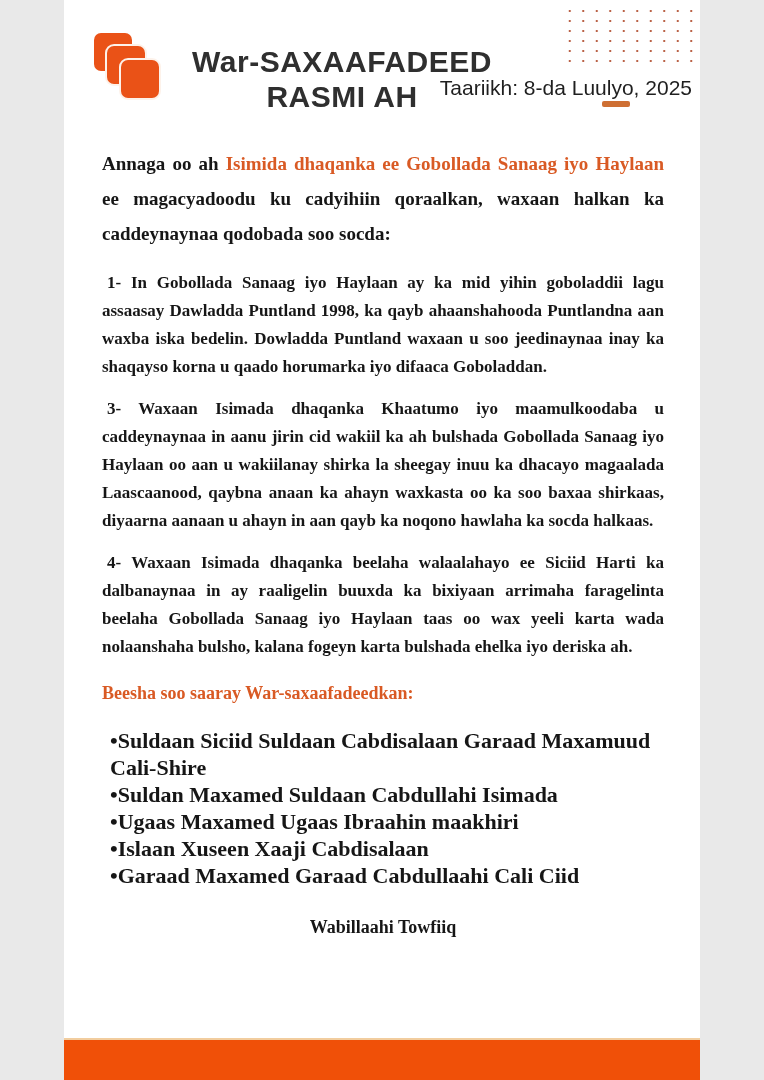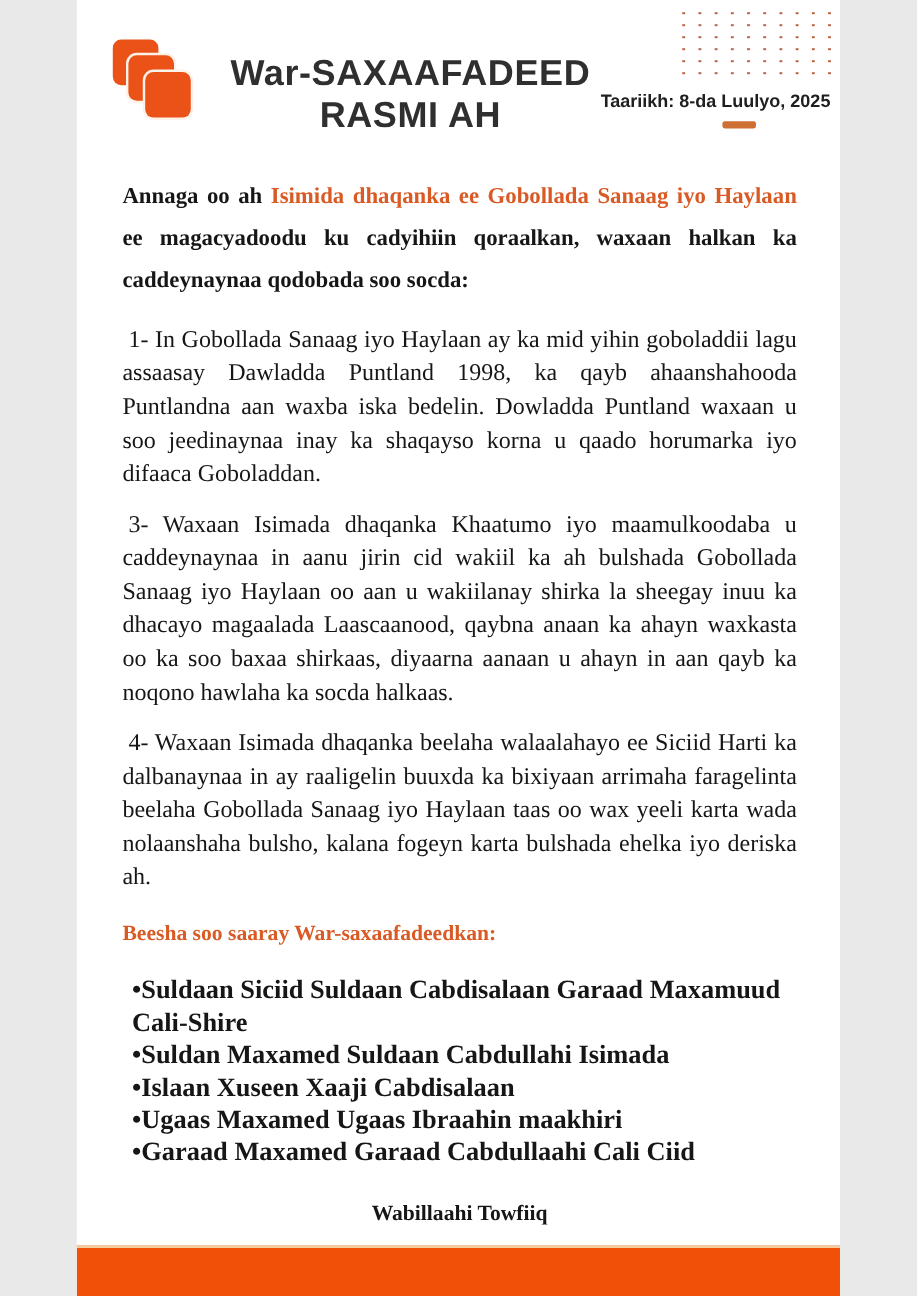--- a/index.html
+++ b/index.html
@@ -57,22 +57,22 @@
     height: 64px;
     background-image: radial-gradient(#ba6247 1.4px, rgba(0,0,0,0) 1.6px);
     background-size: 13.5px 10px;
     background-position: 2px 2px;
   }
   .date {
     position: absolute;
     right: 8px;
     top: 76px;
     font-family: "Liberation Sans", sans-serif;
-    font-weight: bold;
-    font-size: 15px;
+    font-weight: normal;
+    font-size: 21px;
     color: #1f1f1f;
     white-space: nowrap;
   }
   .date-dash {
     position: absolute;
     right: 70px;
     top: 101px;
     width: 28px;
     height: 6px;
     border-radius: 2px;
@@ -91,23 +91,23 @@
     font-size: 19px;
     line-height: 35px;
     font-weight: bold;
     text-align: justify;
     font-family: Liberation Serif, serif;
   }
   .hl { color: #d95a24; }
 
   .point {
     margin: 0 0 14px 0;
-    font-size: 20px;
+    font-size: 17px;
     line-height: 28px;
-    font-weight: normal;
+    font-weight: bold;
     text-align: justify;
     text-indent: 5px;
   }
 
   .sig-heading {
     margin: 20px 0 0 0;
     font-size: 18px;
     line-height: 24px;
     font-weight: bold;
     color: #d95a24;
@@ -171,22 +171,22 @@
 
     <p class="point">1- In Gobollada Sanaag iyo Haylaan ay ka mid yihin goboladdii lagu assaasay Dawladda Puntland 1998, ka qayb ahaanshahooda Puntlandna aan waxba iska bedelin. Dowladda Puntland waxaan u soo jeedinaynaa inay ka shaqayso korna u qaado horumarka iyo difaaca Goboladdan.</p>
     <p class="point">3- Waxaan Isimada dhaqanka Khaatumo iyo maamulkoodaba u caddeynaynaa in aanu jirin cid wakiil ka ah bulshada Gobollada Sanaag iyo Haylaan oo aan u wakiilanay shirka la sheegay inuu ka dhacayo magaalada Laascaanood, qaybna anaan ka ahayn waxkasta oo ka soo baxaa shirkaas, diyaarna aanaan u ahayn in aan qayb ka noqono hawlaha ka socda halkaas.</p>
     <p class="point">4- Waxaan Isimada dhaqanka beelaha walaalahayo ee Siciid Harti ka dalbanaynaa in ay raaligelin buuxda ka bixiyaan arrimaha faragelinta beelaha Gobollada Sanaag iyo Haylaan taas oo wax yeeli karta wada nolaanshaha bulsho, kalana fogeyn karta bulshada ehelka iyo deriska ah.</p>
 
     <h2 class="sig-heading">Beesha soo saaray War-saxaafadeedkan:</h2>
 
     <ul class="sig-list">
       <li class="sig-item">Suldaan Siciid Suldaan Cabdisalaan Garaad Maxamuud Cali-Shire</li>
       <li class="sig-item">Suldan Maxamed Suldaan Cabdullahi Isimada</li>
+      <li class="sig-item">Ugaas Maxamed Ugaas Ibraahin maakhiri</li>
       <li class="sig-item">Islaan Xuseen Xaaji Cabdisalaan</li>
-      <li class="sig-item">Ugaas Maxamed Ugaas Ibraahin maakhiri</li>
       <li class="sig-item">Garaad Maxamed Garaad Cabdullaahi Cali Ciid</li>
     </ul>
 
     <p class="closing">Wabillaahi Towfiiq</p>
 
   </main>
 
   <footer class="footer-bar"></footer>
 
 </div>

